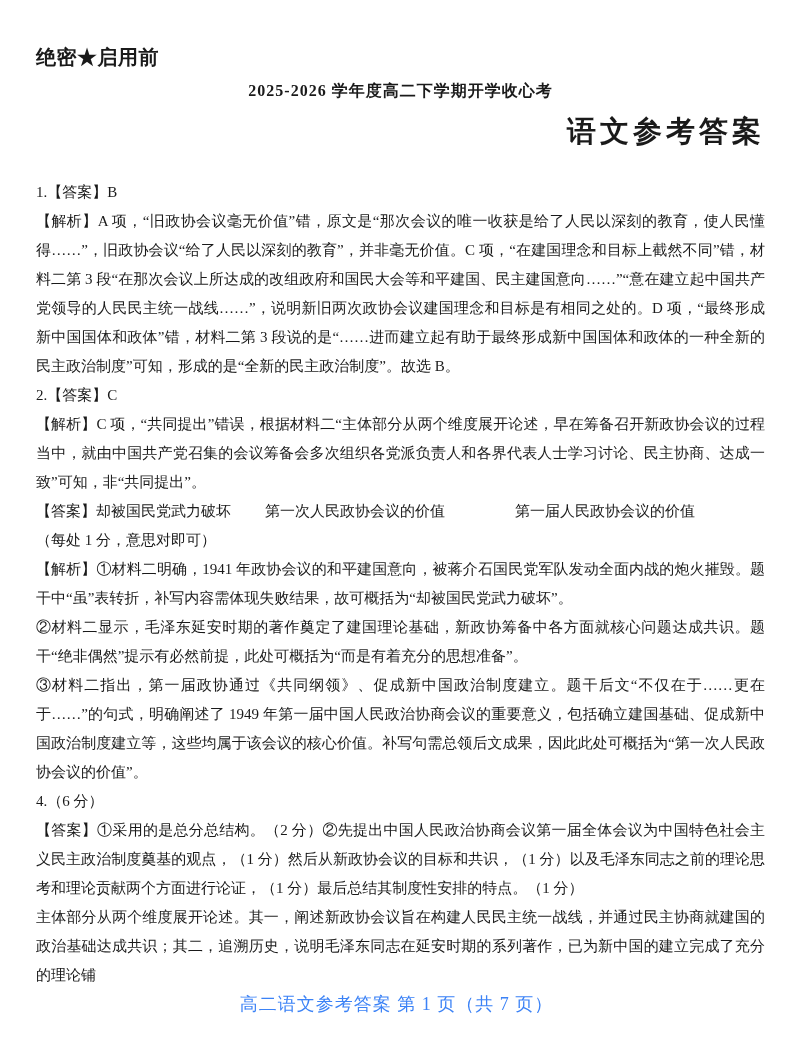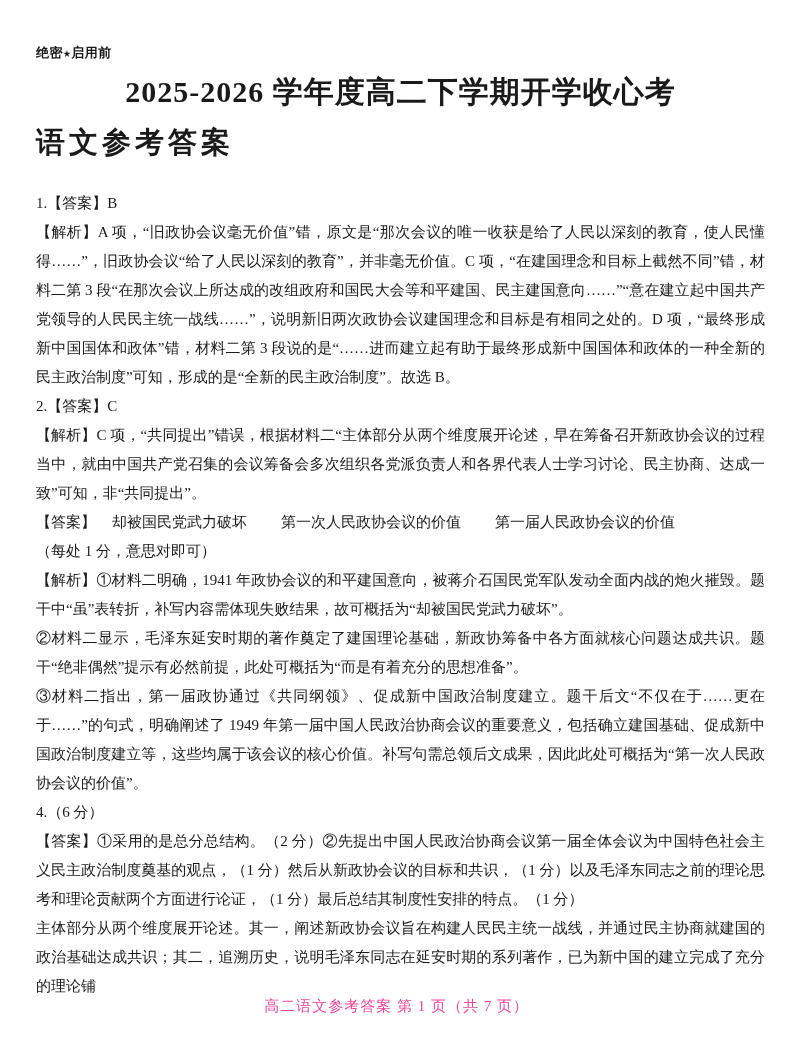--- a/index.html
+++ b/index.html
@@ -15,34 +15,34 @@
     font-family: "Liberation Serif", serif;
     overflow: hidden;
   }
   .page {
     position: absolute;
     left: 36px;
     right: 28px;
     top: 44px;
   }
   .security-label {
-    font-family: Liberation Mono, monospace;
+    font-family: Liberation Serif, serif;
     font-weight: bold;
-    font-size: 13px;
+    font-size: 20px;
     letter-spacing: 0.5px;
   }
   .exam-title {
     text-align: center;
     font-weight: bold;
-    font-size: 30px;
+    font-size: 16px;
     margin-top: 10px;
     letter-spacing: 1px;
   }
   .subject-title {
-    text-align: left;
+    text-align: right;
     font-weight: bold;
     font-size: 29px;
     margin-top: 10px;
     letter-spacing: 4px;
   }
   .content {
     margin-top: 26px;
     font-size: 15px;
     line-height: 29px;
     text-align: justify;
@@ -53,29 +53,30 @@
   }
   .q-start {
     margin-top: 7px;
   }
   .blank-answer .seg {
     display: inline-block;
     margin-right: 34px;
   }
   .blank-answer .seg:last-child {
     margin-right: 0;
+    margin-left: 36px;
   }
   .footer {
     position: absolute;
     left: 0;
     right: 0;
     bottom: 42px;
     text-align: center;
-    font-size: 15px;
-    color: #ec4899;
+    font-size: 18px;
+    color: #3b82f6;
     letter-spacing: 1px;
   }
 </style>
 </head>
 <body>
 
 <div class="page">
 
   <div class="security-label">绝密★启用前</div>
 
@@ -88,21 +89,21 @@
     <div class="block q-start">1.【答案】B</div>
 
     <p>【解析】A 项，“旧政协会议毫无价值”错，原文是“那次会议的唯一收获是给了人民以深刻的教育，使人民懂得……”，旧政协会议“给了人民以深刻的教育”，并非毫无价值。C 项，“在建国理念和目标上截然不同”错，材料二第 3 段“在那次会议上所达成的改组政府和国民大会等和平建国、民主建国意向……”“意在建立起中国共产党领导的人民民主统一战线……”，说明新旧两次政协会议建国理念和目标是有相同之处的。D 项，“最终形成新中国国体和政体”错，材料二第 3 段说的是“……进而建立起有助于最终形成新中国国体和政体的一种全新的民主政治制度”可知，形成的是“全新的民主政治制度”。故选 B。</p>
 
     <div class="block q-start">2.【答案】C</div>
 
     <p>【解析】C 项，“共同提出”错误，根据材料二“主体部分从两个维度展开论述，早在筹备召开新政协会议的过程当中，就由中国共产党召集的会议筹备会多次组织各党派负责人和各界代表人士学习讨论、民主协商、达成一致”可知，非“共同提出”。</p>
 
 
     <div class="block blank-answer">
-      <span class="seg" style="margin-right:16px;">【答案】</span><span class="seg">却被国民党武力破坏</span><span class="seg">第一次人民政协会议的价值</span><span class="seg">第一届人民政协会议的价值</span>
+      <span class="seg" style="margin-right:0;">【答案】</span><span class="seg">却被国民党武力破坏</span><span class="seg">第一次人民政协会议的价值</span><span class="seg">第一届人民政协会议的价值</span>
     </div>
 
     <div class="block">（每处 1 分，意思对即可）</div>
 
     <p>【解析】①材料二明确，1941 年政协会议的和平建国意向，被蒋介石国民党军队发动全面内战的炮火摧毁。题干中“虽”表转折，补写内容需体现失败结果，故可概括为“却被国民党武力破坏”。</p>
 
     <p>②材料二显示，毛泽东延安时期的著作奠定了建国理论基础，新政协筹备中各方面就核心问题达成共识。题干“绝非偶然”提示有必然前提，此处可概括为“而是有着充分的思想准备”。</p>
 
     <p>③材料二指出，第一届政协通过《共同纲领》、促成新中国政治制度建立。题干后文“不仅在于……更在于……”的句式，明确阐述了 1949 年第一届中国人民政治协商会议的重要意义，包括确立建国基础、促成新中国政治制度建立等，这些均属于该会议的核心价值。补写句需总领后文成果，因此此处可概括为“第一次人民政协会议的价值”。</p>
 

